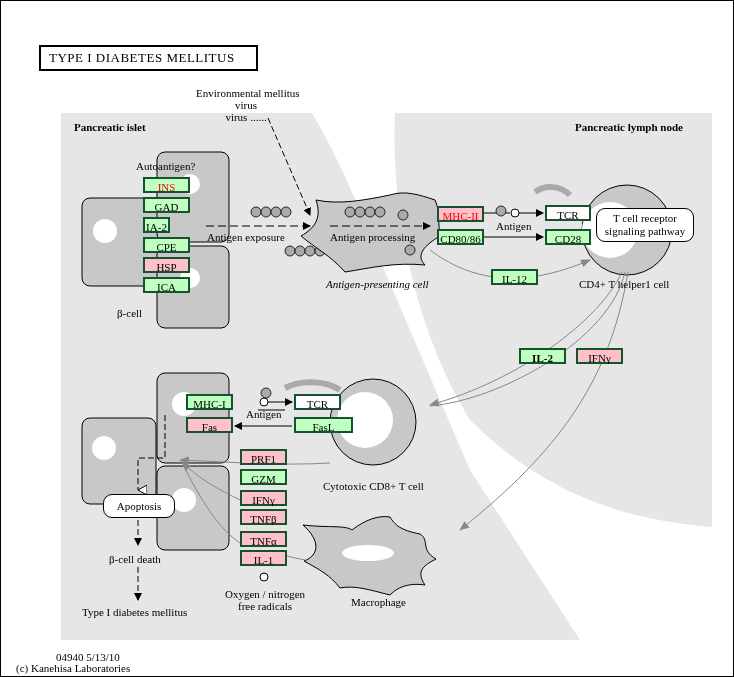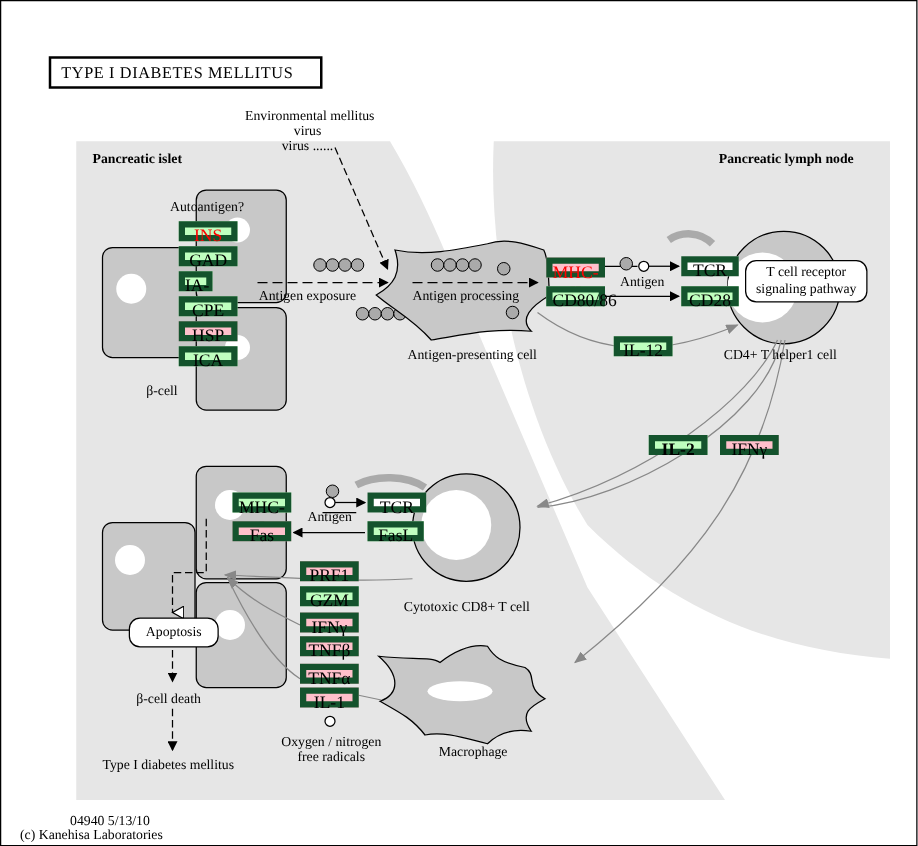--- a/index.html
+++ b/index.html
@@ -2,21 +2,21 @@
 <html><head>
 <meta charset="utf-8">
 <style>
   html, body { margin: 0; padding: 0; background: #fff; }
   body { width: 734px; height: 677px; position: relative; overflow: hidden;
          font-family: "Liberation Serif", "DejaVu Serif", serif; color: #000; }
   #frame { position: absolute; left: 0; top: 0; width: 732px; height: 675px; border: 1px solid #000; }
   svg { position: absolute; left: 0; top: 0; }
   .lbl { position: absolute; font-size: 11px; white-space: nowrap; line-height: 12px; }
   .bold { font-weight: bold; }
-  .box { position: absolute; height: 16px; border: 5px solid #14532d; font-size: 14px;
+  .box { position: absolute; height: 16px; border: 2px solid #14532d; font-size: 11px;
          text-align: center; line-height: 16px; box-sizing: border-box; cursor: pointer; }
   .green { background: #bfffbf; }
   .pink { background: #ffc0cb; }
   .white { background: #fff; }
   .redtext { color: #ff0000; }
   .pill { position: absolute; border: 1px solid #000; background: #fff; border-radius: 9px;
           font-size: 11px; text-align: center; box-sizing: border-box; cursor: pointer; }
   #title-box { position: absolute; left: 39px; top: 45px; width: 219px; height: 26px;
                border: 2px solid #000; box-sizing: border-box; font-size: 13px;
                line-height: 22px; padding-left: 8px; letter-spacing: 0.5px; }
@@ -138,42 +138,42 @@
     <div class="box green" style="left: 143px; top: 197px; width: 47px;">GAD</div>
     <div class="box green" style="left: 143px; top: 217px; width: 27px;">IA-2</div>
     <div class="box green" style="left: 143px; top: 237px; width: 47px;">CPE</div>
     <div class="box pink" style="left: 143px; top: 257px; width: 47px;">HSP</div>
     <div class="box green" style="left: 143px; top: 277px; width: 47px;">ICA</div>
   </div>
 
 <div class="lbl" style="left:117px;top:307px;">β-cell</div>
 <div class="lbl" style="left:207px;top:231px;">Antigen exposure</div>
 <div class="lbl" style="left:330px;top:231px;">Antigen processing</div>
-<div class="lbl" style="left:326px;top:278px;">Antigen-presenting cell</div>
+<div class="lbl" style="left:326px;top:278px;font-style:italic;">Antigen-presenting cell</div>
 <div class="lbl" style="left:496px;top:220px;">Antigen</div>
 <div class="lbl" style="left:579px;top:278px;">CD4+ T helper1 cell</div>
 
 <div class="box pink redtext" style="left:437px;top:206px;width:47px;">MHC-II</div>
 <div class="box green" style="left:437px;top:229px;width:47px;">CD80/86</div>
 <div class="box white" style="left:545px;top:205px;width:46px;">TCR</div>
 <div class="box green" style="left:545px;top:229px;width:46px;">CD28</div>
 <div class="box green" style="left:491px;top:269px;width:47px;">IL-12</div>
 
 <div class="pill" style="left:596px;top:208px;width:98px;height:34px;padding-top:3px;line-height:13px;">
   <div>T cell receptor</div>
   <div>signaling pathway</div>
 </div>
 
 <div class="box green" style="left:519px;top:348px;width:47px;font-weight:bold;">IL-2</div>
 <div class="box pink" style="left:576px;top:348px;width:47px;">IFNγ</div>
 
 <div class="box green" style="left:186px;top:394px;width:47px;">MHC-I</div>
 <div class="box pink" style="left:186px;top:417px;width:47px;">Fas</div>
 <div class="box white" style="left:294px;top:394px;width:47px;">TCR</div>
-<div class="box green" style="left:294px;top:417px;width:45px;">FasL</div>
+<div class="box green" style="left:294px;top:417px;width:59px;">FasL</div>
 <div class="lbl" style="left:246px;top:408px;">Antigen</div>
 
 <div class="box pink" style="left:240px;top:449px;width:47px;">PRF1</div>
 <div class="box green" style="left:240px;top:469px;width:47px;">GZM</div>
 <div class="box pink" style="left:240px;top:490px;width:47px;">IFNγ</div>
 <div class="box pink" style="left:240px;top:509px;width:47px;">TNFβ</div>
 <div class="box pink" style="left:240px;top:531px;width:47px;">TNFα</div>
 <div class="box pink" style="left:240px;top:550px;width:47px;">IL-1</div>
 
 <div class="lbl" style="left:323px;top:480px;">Cytotoxic CD8+ T cell</div>

